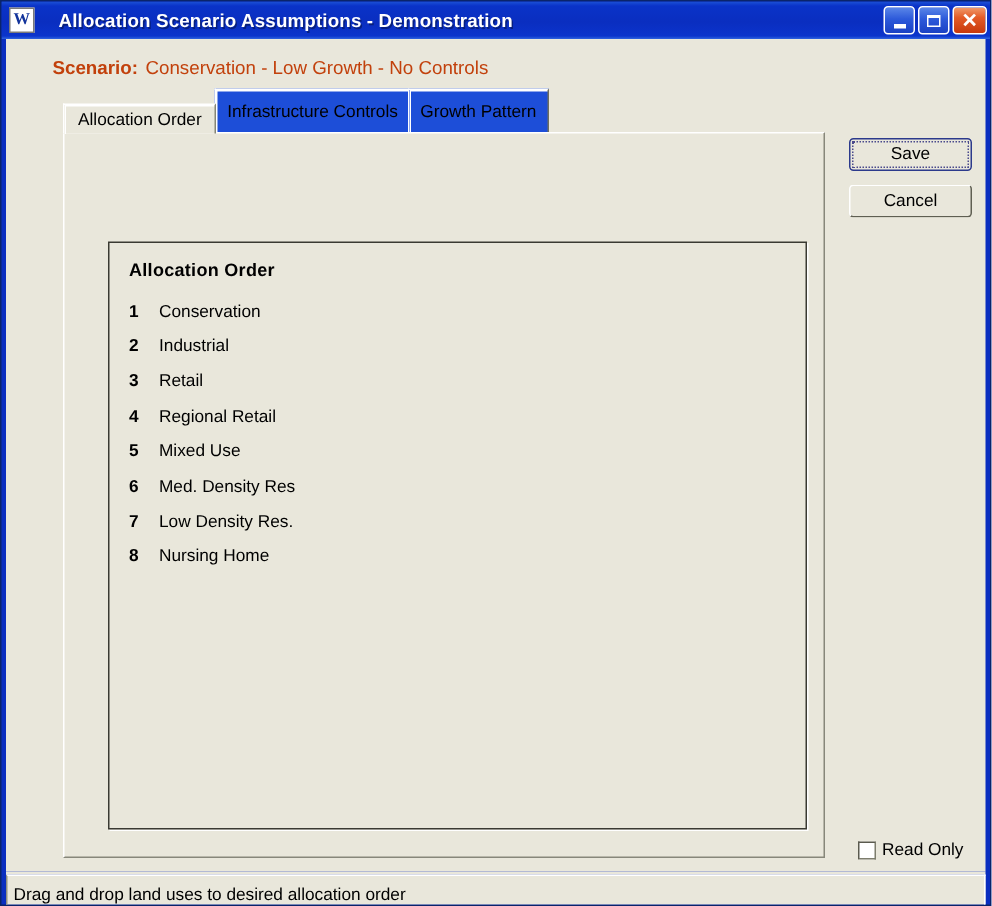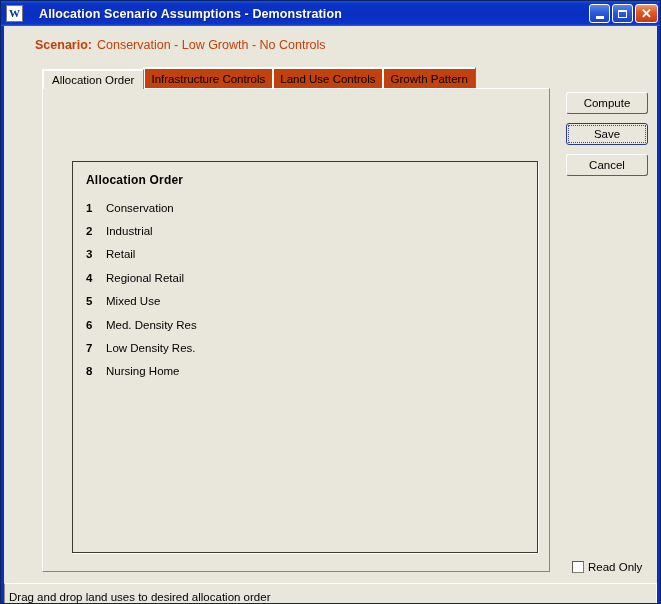--- a/index.html
+++ b/index.html
@@ -136,24 +136,24 @@
   
   #outer-tabs {
     position: absolute;
     left: 38px;
     top: 44px;
     height: 19px;
     display: flex;
     align-items: flex-end;
   }
   .tab {
-    height: 22px;
+    height: 30px;
     box-sizing: border-box;
     padding: 0 7px;
-    background: #c2410c;
+    background: #1d4ed8;
     border: 1px solid #919181;
     border-bottom: none;
     display: flex;
     align-items: center;
     font-size: 11.5px;
     color: #000;
     white-space: nowrap;
     margin-right: -1px;
     position: relative;
   }
@@ -355,23 +355,20 @@
     </div>
 
     <div id="outer-tabs">
       <div class="tab active">
         <span>Allocation Order</span>
       </div>
       <div class="tab inactive">
         <span>Infrastructure Controls</span>
       </div>
       <div class="tab inactive">
-        <span>Land Use Controls</span>
-      </div>
-      <div class="tab inactive">
         <span>Growth Pattern</span>
       </div>
     </div>
 
     <div id="outer-panel">
 
 
       <div id="inner-panel">
         <div id="list-heading">Allocation Order</div>
 
@@ -406,23 +403,20 @@
           </div>
           <div class="order-row">
             <span class="order-num">8</span>
             <span class="order-label">Nursing Home</span>
           </div>
         </div>
       </div>
     </div>
 
     <div id="button-col">
-      <div class="btn">
-        <span>Compute</span>
-      </div>
       <div class="btn default">
         <span class="focus-ring"></span>
         <span>Save</span>
       </div>
       <div class="btn">
         <span>Cancel</span>
       </div>
     </div>
 
     <div id="readonly-row">

